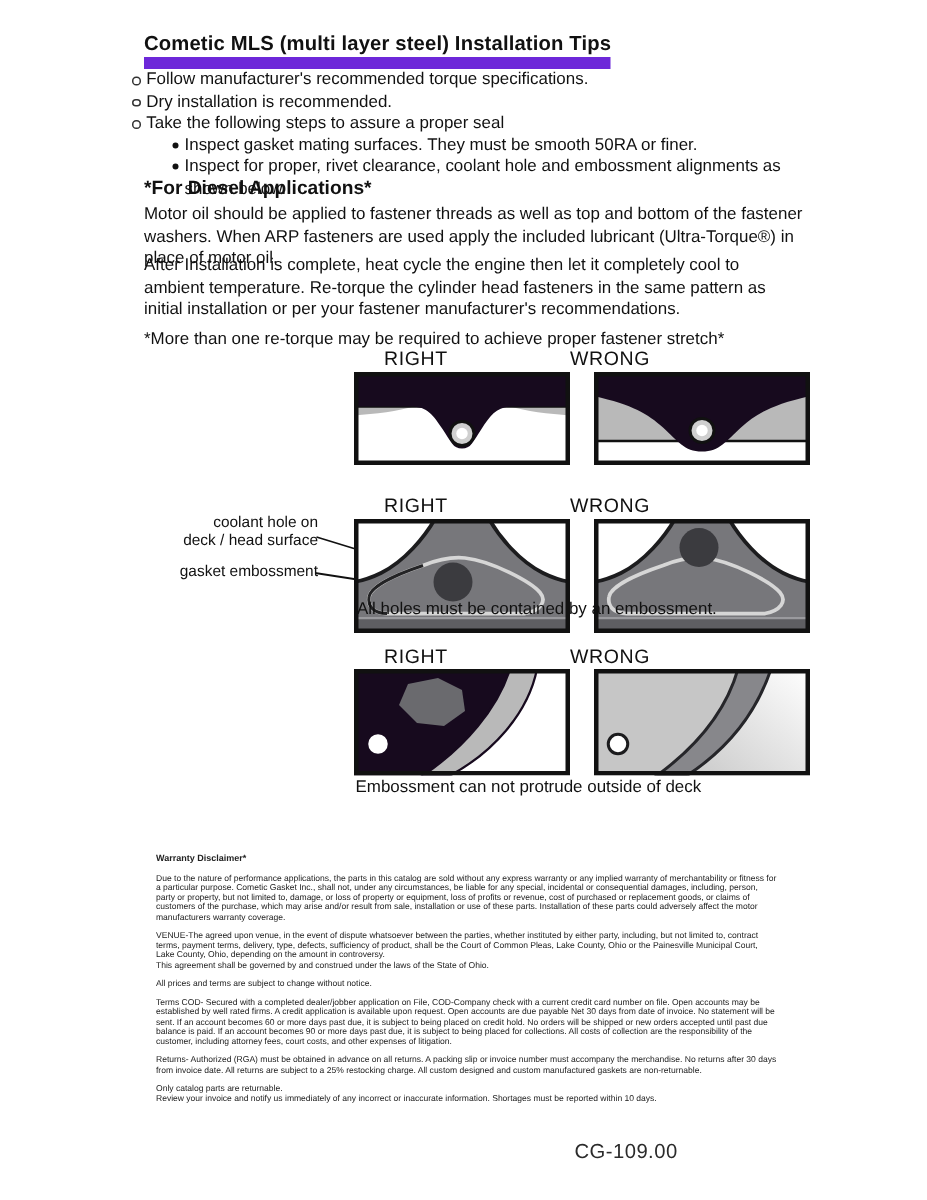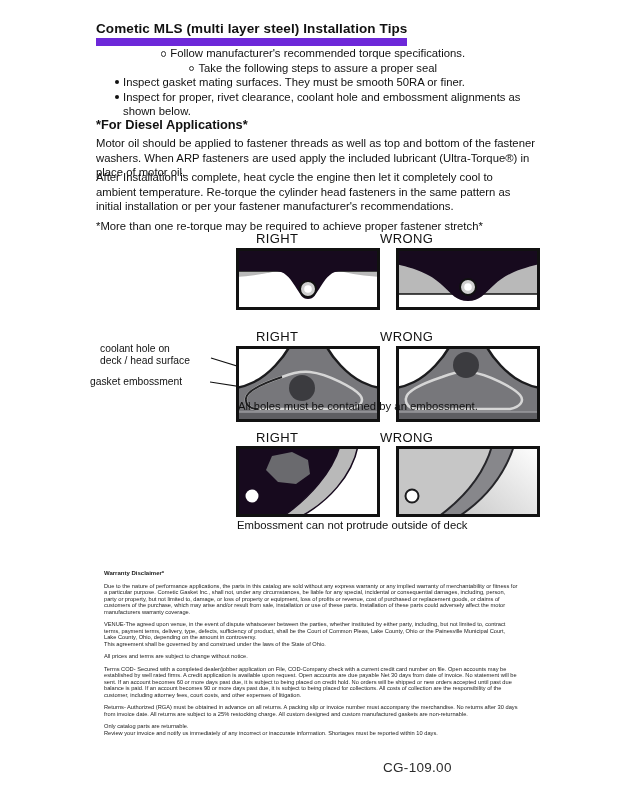--- a/index.html
+++ b/index.html
@@ -6,55 +6,59 @@
   .page{
     position:relative;width:618px;height:800px;background:#ffffff;
     font-family:"Liberation Sans", sans-serif;color:#111;overflow:hidden;
   }
   .abs{position:absolute;}
   .title{
     left:96px;top:21px;font-size:13.5px;font-weight:bold;
     border-bottom:8px solid #6d28d9;padding-bottom:2px;letter-spacing:0.1px;
   }
   .bullets{left:88px;top:46px;width:450px;font-size:11.3px;line-height:14.6px;}
-  .brow{display:flex;align-items:flex-start;justify-content:center;}
+  .brow{display:flex;align-items:flex-start;}
   .bmark{
     flex:0 0 auto;width:3.5px;height:3.5px;border:1px solid #333;border-radius:50%;
     margin:5px 4px 0 0;
   }
   .srow{display:flex;align-items:flex-start;margin-left:27px;}
   .smark{
     flex:0 0 auto;width:4px;height:4px;background:#111;border-radius:50%;
     margin:5px 4px 0 0;
   }
   .diesel-h{left:96px;top:117px;font-size:12.8px;font-weight:bold;}
   .para{left:96px;font-size:11.3px;line-height:14.6px;width:440px;}
   .p1{top:136px;}
   .p2{top:170px;}
   .p3{top:219px;}
   .dlabel{font-size:13px;letter-spacing:0.4px;color:#111;width:104px;}
   .caption{font-size:11.3px;line-height:13.5px;color:#111;}
-  .ann{font-size:10.3px;line-height:12.3px;color:#111;}
+  .ann{font-size:10.3px;line-height:12.3px;text-align:right;color:#111;}
   .dbox{display:block;}
   .warranty{left:104px;top:570px;width:414px;font-size:5.7px;line-height:6.5px;color:#222;}
   .warranty .wh{font-weight:bold;font-size:6px;margin-bottom:6px;}
   .warranty .wp{margin-bottom:6px;}
   .footer{left:383px;top:760px;font-size:13.5px;color:#2b2b2b;letter-spacing:0.3px;}
 </style>
 </head>
 <body>
 
 <div class="page">
 
   <div class="abs title">Cometic MLS (multi layer steel) Installation Tips</div>
 
   <div class="abs bullets">
     <div class="brow">
       <span class="bmark"></span>
       <span>Follow manufacturer's recommended torque specifications.</span>
+    </div>
+    <div class="brow">
+      <span class="bmark"></span>
+      <span>Dry installation is recommended.</span>
     </div>
     <div class="brow">
       <span class="bmark"></span>
       <span>Take the following steps to assure a proper seal</span>
     </div>
     <div class="srow">
       <span class="smark"></span>
       <span>Inspect gasket mating surfaces.  They must be smooth 50RA or finer.</span>
     </div>
     <div class="srow">

